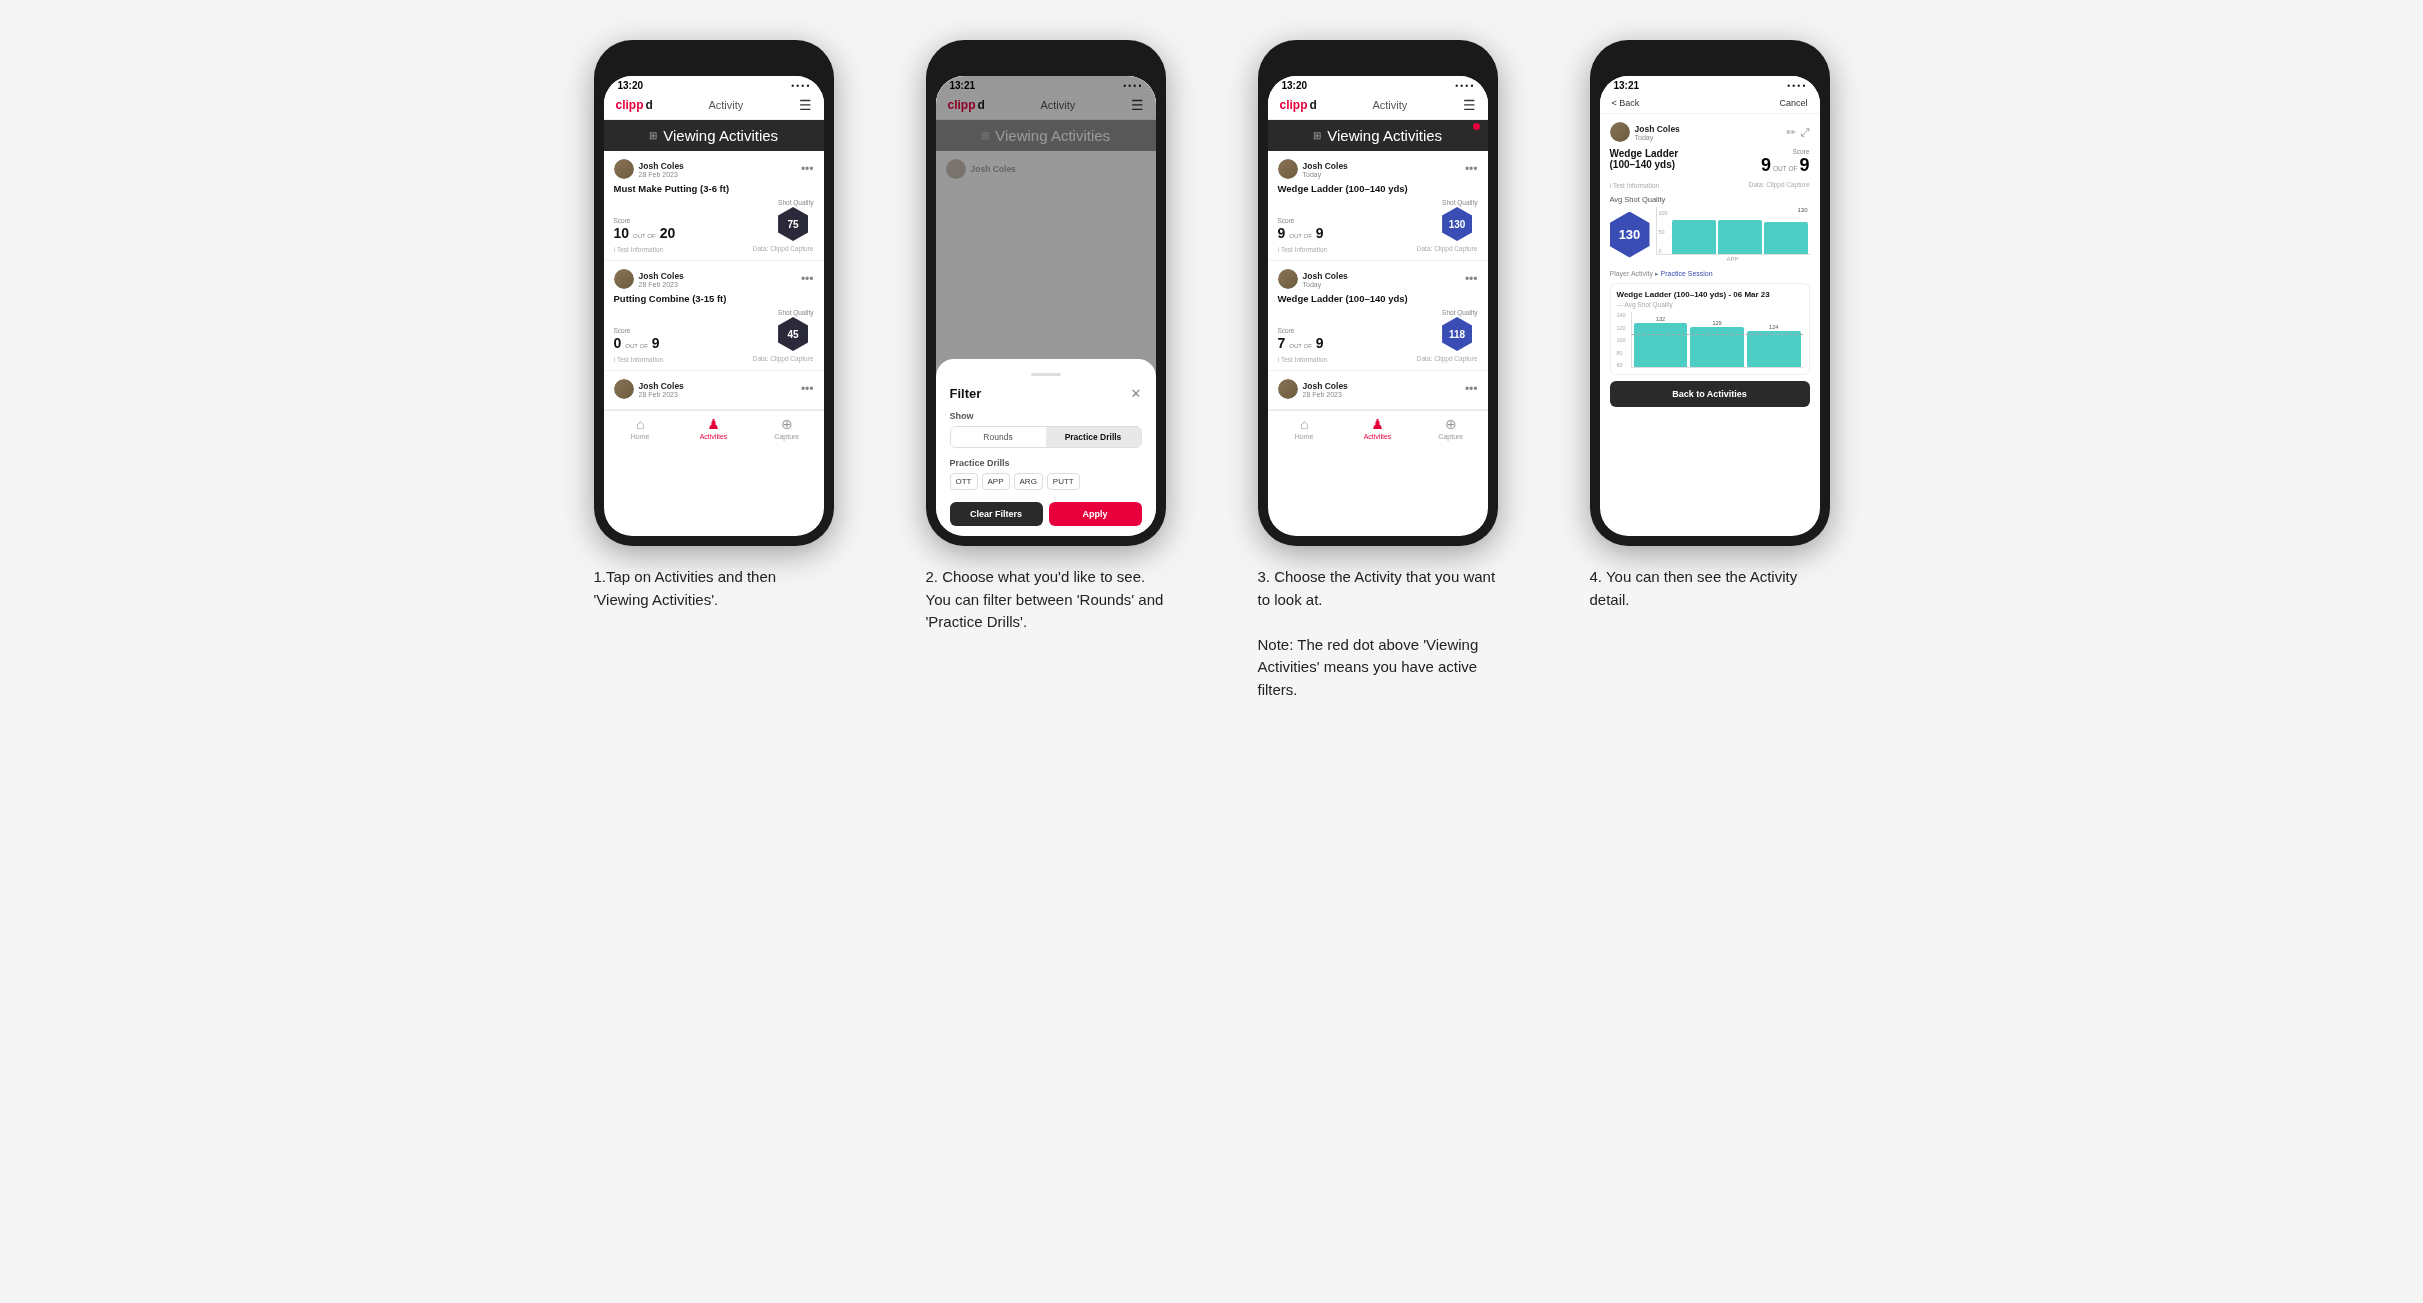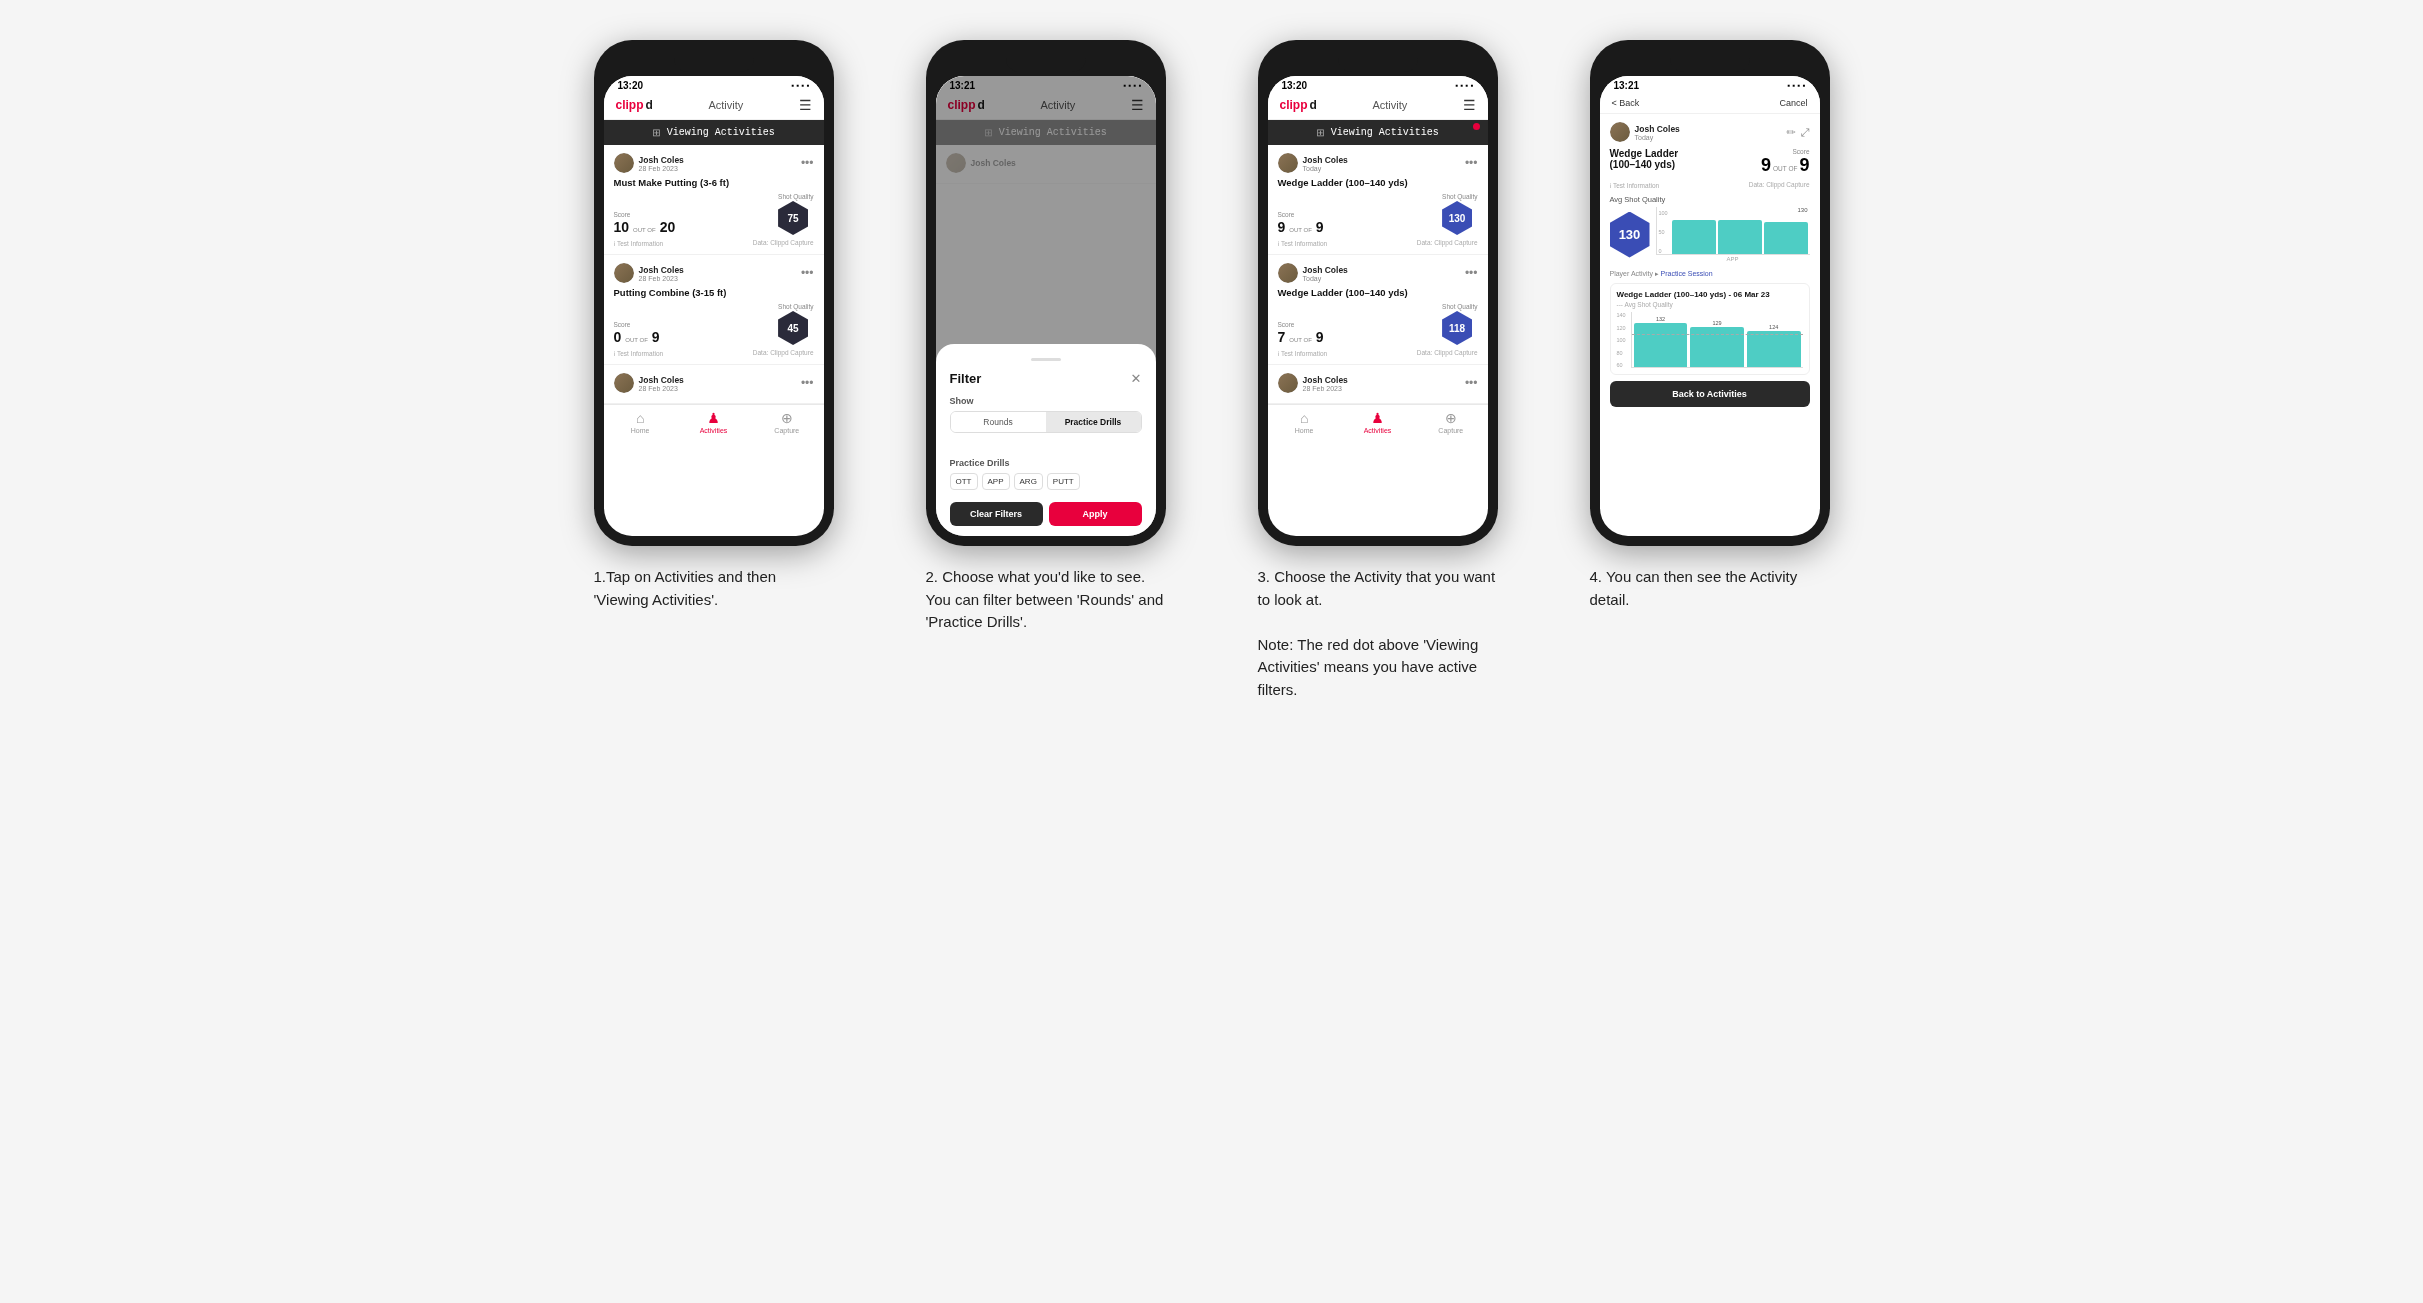--- a/index.html
+++ b/index.html
@@ -84,21 +84,21 @@
     
     .viewing-banner {
       background: #2a2a2a;
       display: flex;
       align-items: center;
       justify-content: center;
       gap: 6px;
       padding: 7px 10px;
       position: relative;
     }
-    .viewing-banner-text { color: #fff; font-size: 10px; font-weight: 500; font-family: Liberation Mono, monospace; }
+    .viewing-banner-text { color: #fff; font-size: 15px; font-weight: 500; }
     .filter-icon-small { color: #aaa; font-size: 10px; }
     .red-dot {
       width: 7px; height: 7px;
       background: #e8003d;
       border-radius: 50%;
       position: absolute;
       top: 3px; right: 8px;
     }
     
     .activity-card {
@@ -193,21 +193,21 @@
       justify-content: space-between;
       align-items: center;
       margin-bottom: 10px;
     }
     .modal-title { font-size: 13px; font-weight: 700; color: #111; }
     .modal-close { font-size: 13px; color: #888; cursor: pointer; }
     .filter-section-label { font-size: 9px; font-weight: 600; color: #555; margin-bottom: 5px; }
     .filter-toggle-row {
       display: flex;
       gap: 0;
-      margin-bottom: 25px;
+      margin-bottom: 10px;
       border: 1px solid #ddd;
       border-radius: 6px;
       overflow: hidden;
     }
     .toggle-btn {
       flex: 1;
       padding: 5px 0;
       text-align: center;
       font-size: 8.5px;
       font-weight: 500;

